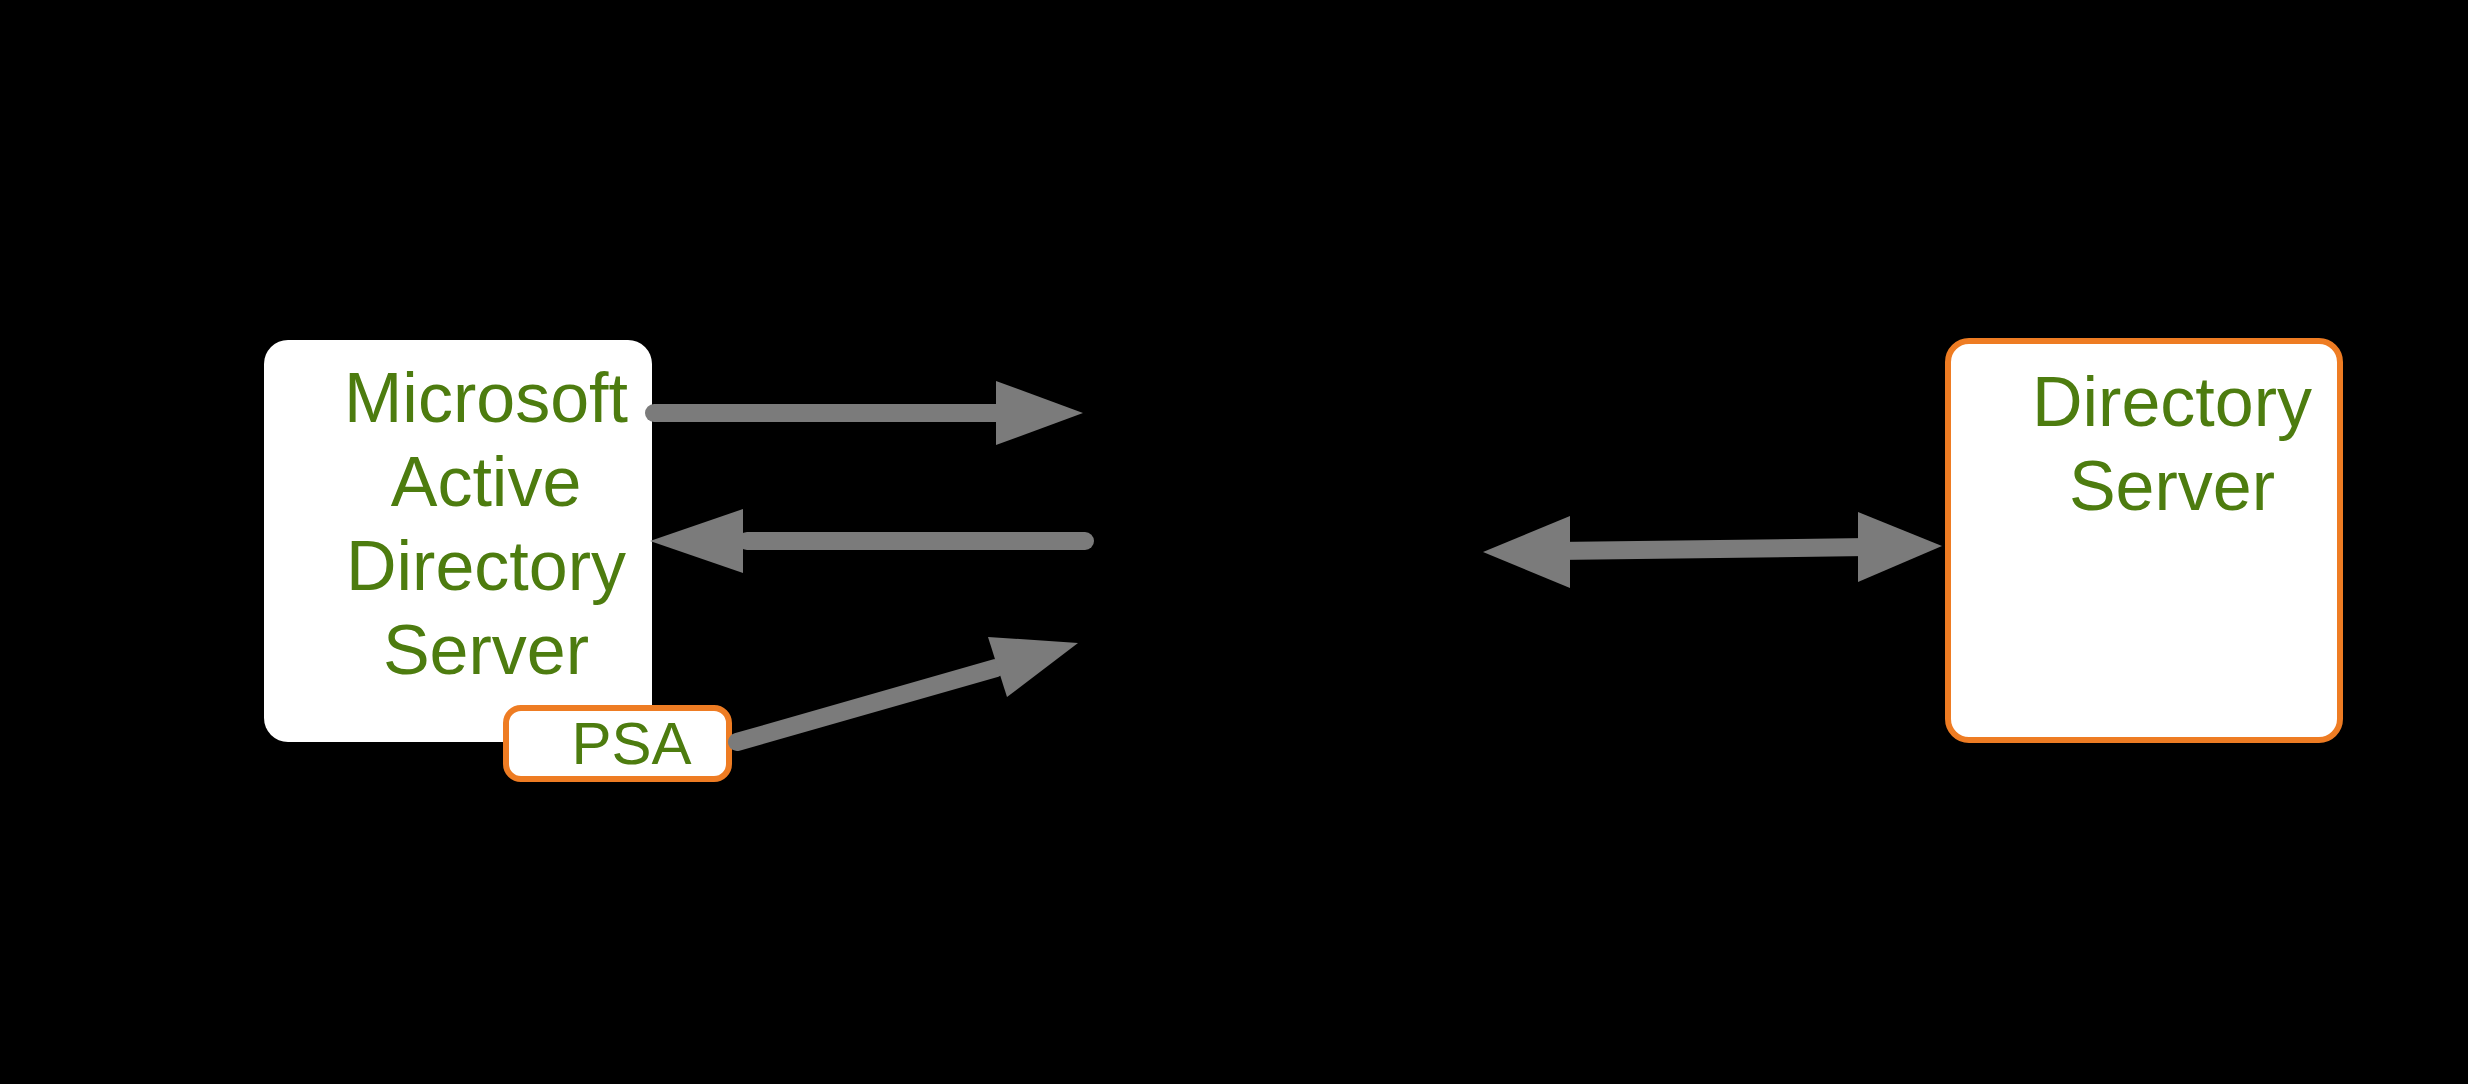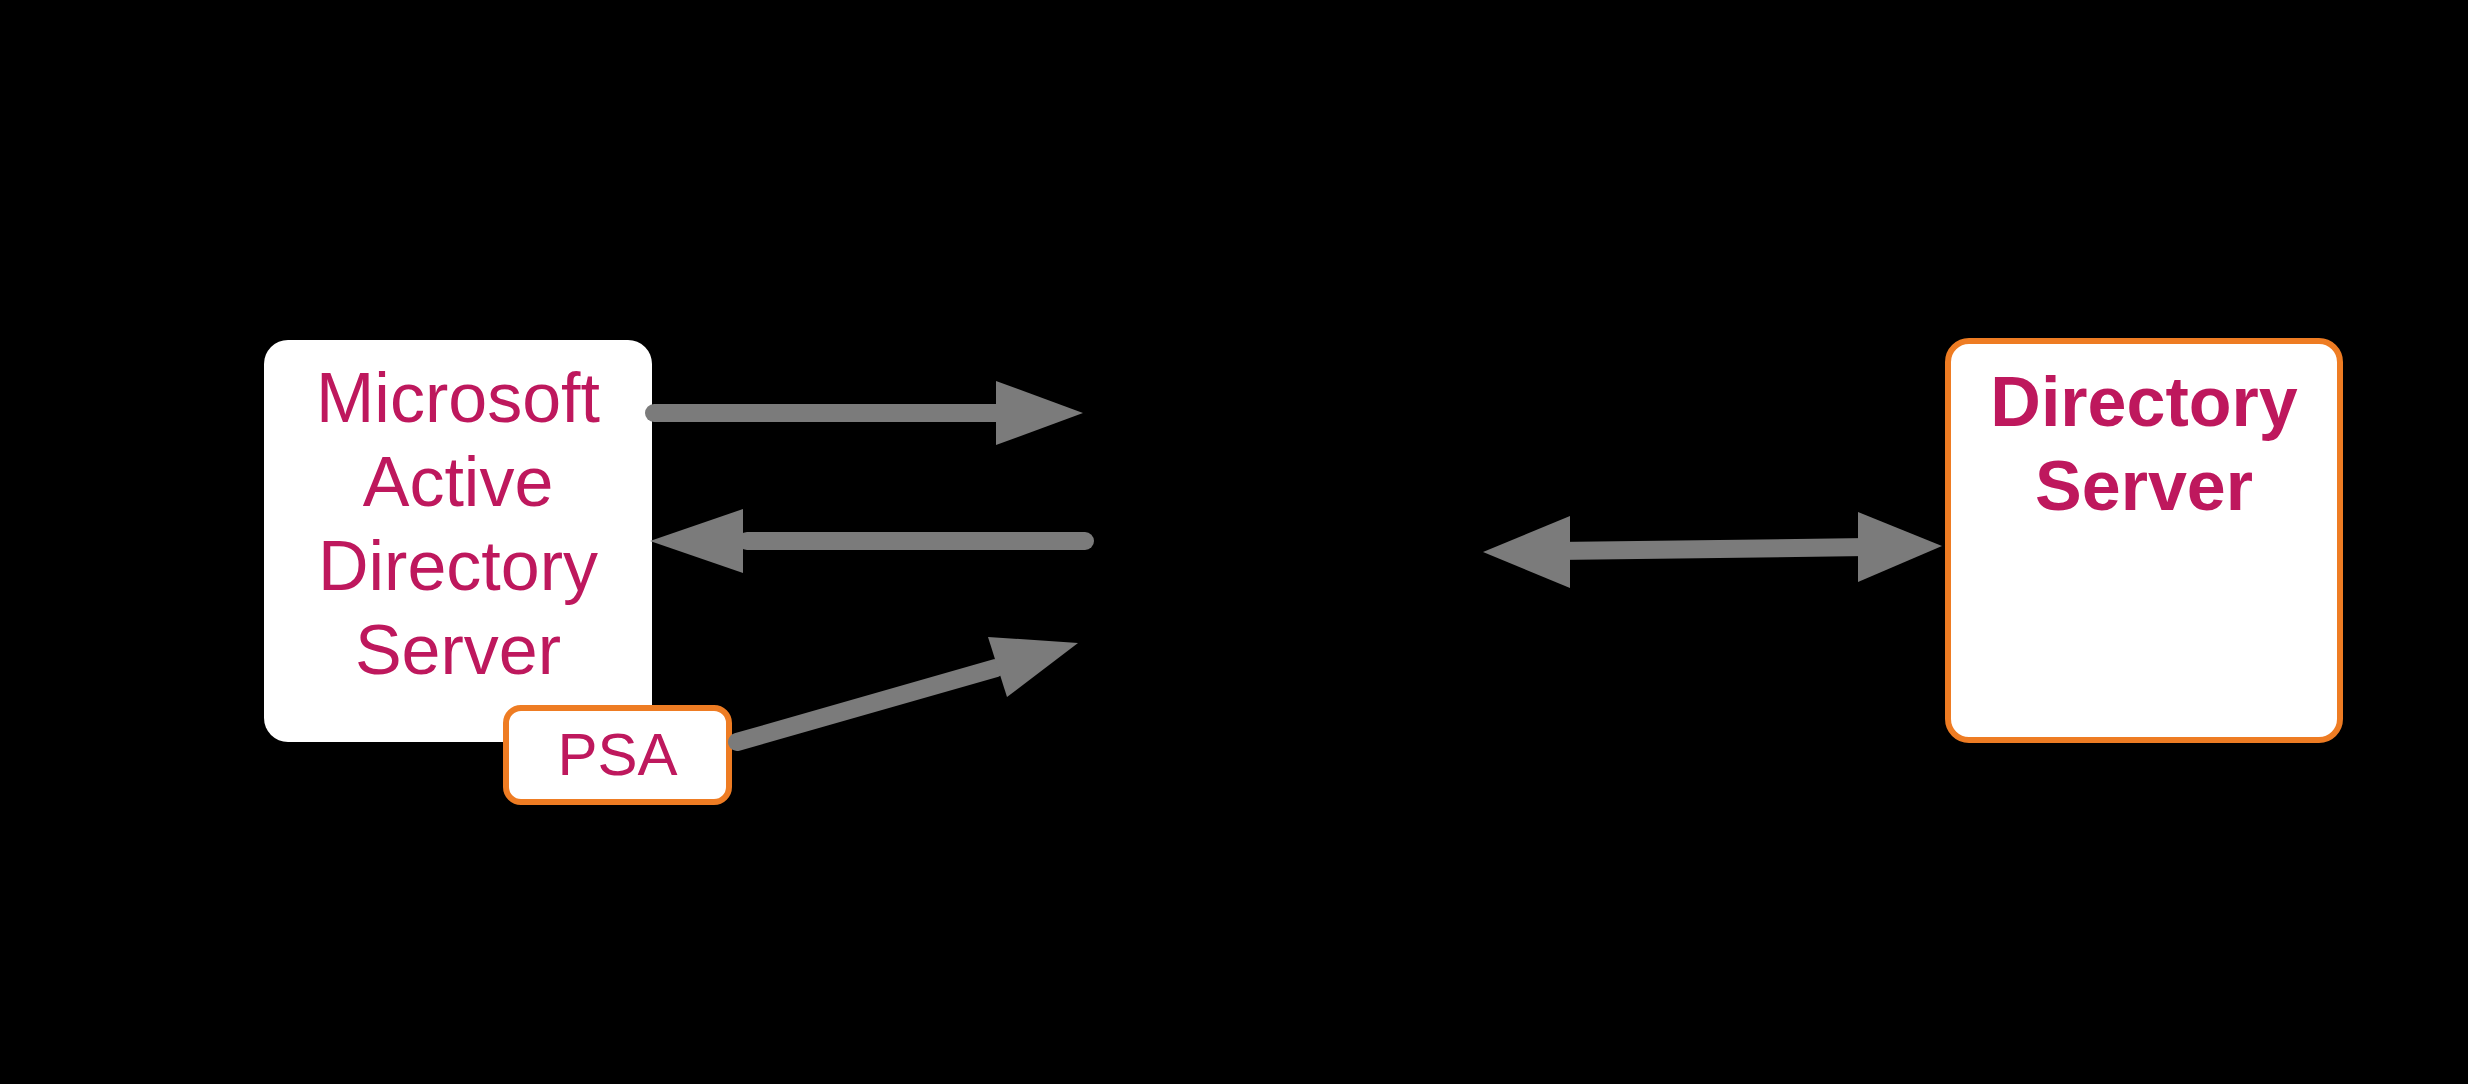--- a/index.html
+++ b/index.html
@@ -23,28 +23,29 @@
   }
   .node.bordered {
     border: 6px solid #EE7C23;
   }
   .node-label {
     width: 100%;
     padding-top: 16px;
     text-align: center;
     font-size: 70px;
     line-height: 84px;
-    color: #be185d;
+    color: #4d7c0f;
     letter-spacing: 0;
+    margin-left: 28px;
   }
   #node-ad     { left: 264px;  top: 340px; width: 388px; height: 402px; }
   #node-sync   { left: 1083px; top: 338px; width: 397px; height: 405px; }
-  #node-dir    { left: 1945px; top: 338px; width: 398px; height: 405px; font-weight: bold; }
+  #node-dir    { left: 1945px; top: 338px; width: 398px; height: 405px; }
   #node-psa {
-    left: 503px; top: 705px; width: 229px; height: 100px;
+    left: 503px; top: 705px; width: 229px; height: 77px;
     border-radius: 18px;
     border-width: 6px;
     z-index: 3;
     display: flex;
     align-items: center;
     justify-content: center;
   }
   #node-psa .node-label {
     padding-top: 0;
     font-size: 60px;

